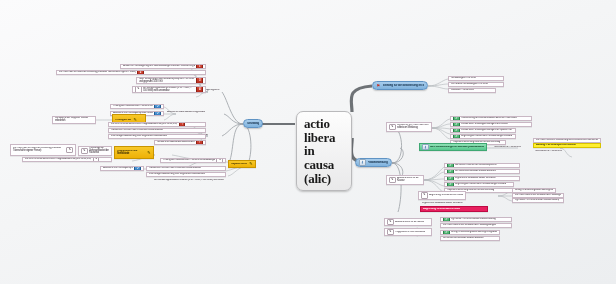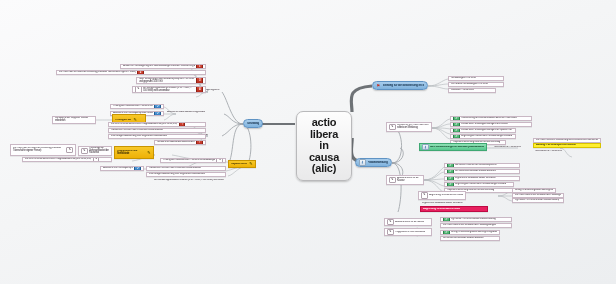--- a/index.html
+++ b/index.html
@@ -12,22 +12,22 @@
   svg.wires{position:absolute;left:0;top:0;width:616px;height:284px;pointer-events:none;}
 
   .node{position:absolute;box-sizing:border-box;white-space:nowrap;
         line-height:1.05;letter-spacing:-.2px;}
 
   
   .central{
     background:linear-gradient(#fdfdfd,#e9e9ea);
     border:1px solid #b9b9bb;border-radius:7px;
     box-shadow:0 1px 2px rgba(0,0,0,.22);
-    font-weight:bold;font-size:11px;color:#1a1a1a;
-    text-align:center;padding:5px 7px;white-space:normal;
+    font-weight:bold;font-size:13px;color:#1a1a1a;
+    padding:5px 7px;white-space:normal;font-family:Liberation Serif, serif;
   }
   
   .mainnode{
     background:linear-gradient(#a8cdec,#7fb2dd);
     border:1px solid #5f93c4;border-radius:5px;
     box-shadow:0 1px 1.5px rgba(0,0,0,.2);
     font-size:3.1px;color:#14314d;font-weight:bold;
     padding:2px 3px 2px 3px;
     display:flex;align-items:center;gap:2px;
     overflow:hidden;

